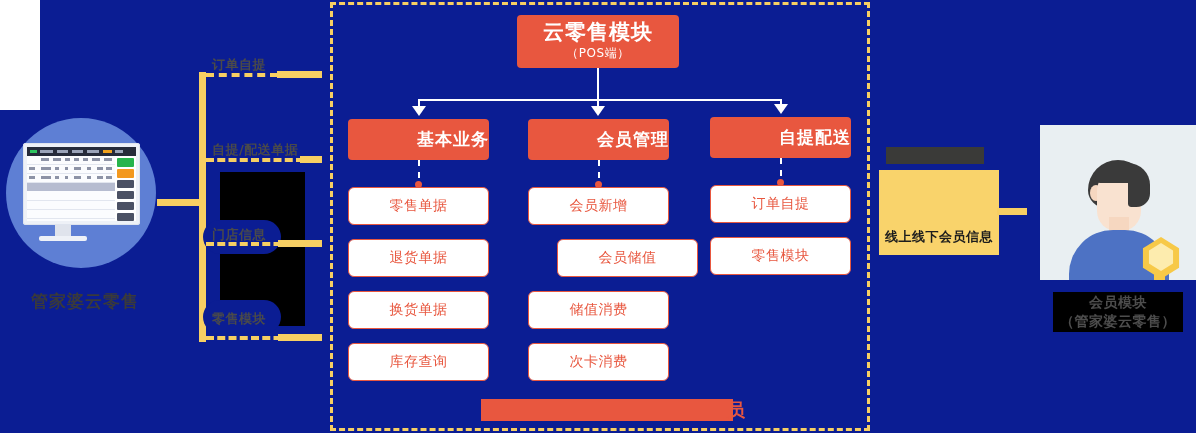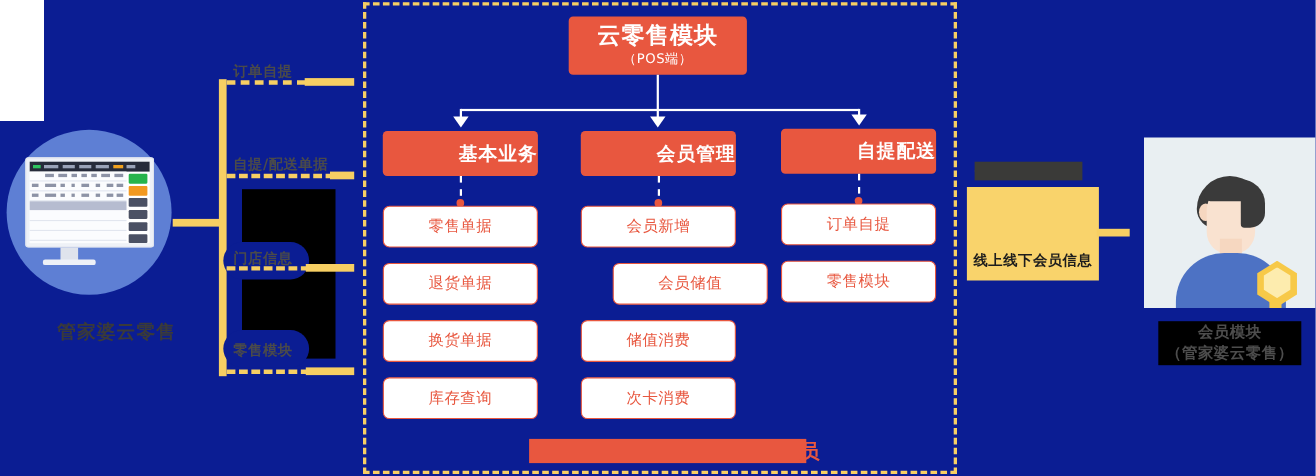--- a/index.html
+++ b/index.html
@@ -29,21 +29,21 @@
   .tb-o{position:absolute;top:3px;height:3px;background:#f0a11e;}
   #grid{position:absolute;left:0;top:9px;width:88px;height:65px;background:#fbfcfe;}
   .grow{position:absolute;left:0;width:88px;height:8px;border-bottom:1px solid #e2e6ef;}
   .gcell{position:absolute;top:2px;height:3px;background:#8d93a6;}
   #rowsel{position:absolute;left:0;width:88px;height:8px;background:#b6bcd0;}
   .btn-s{position:absolute;left:90px;width:17px;height:8px;border-radius:1px;background:#4b5164;}
   #btn-green{position:absolute;left:90px;top:11px;width:17px;height:9px;background:#27b44c;border-radius:1px;}
   #btn-orange{position:absolute;left:90px;top:22px;width:17px;height:9px;background:#f3991f;border-radius:1px;}
   #stand{position:absolute;left:49px;top:107px;width:16px;height:12px;background:#dfe3ec;}
   #base{position:absolute;left:33px;top:118px;width:48px;height:5px;background:#eef1f7;border-radius:2px;}
-  #left-caption{position:absolute;left:10px;top:290px;width:150px;text-align:right;
+  #left-caption{position:absolute;left:10px;top:290px;width:150px;text-align:center;
      font-size:17px;font-weight:bold;color:#3a3a3a;letter-spacing:1px;}
 
   
   .ylw{position:absolute;background:#f7cf63;}
   #br-stem{left:157px;top:199px;width:45px;height:7px;}
   #br-spine{left:199px;top:72px;width:7px;height:270px;}
   .br-dash{position:absolute;height:0;border-top:4px dashed #f7cf63;}
   .br-solid{position:absolute;height:7px;background:#f7cf63;}
 
   .tree-label{position:absolute;font-size:13px;font-weight:bold;color:#4a4a4a;

